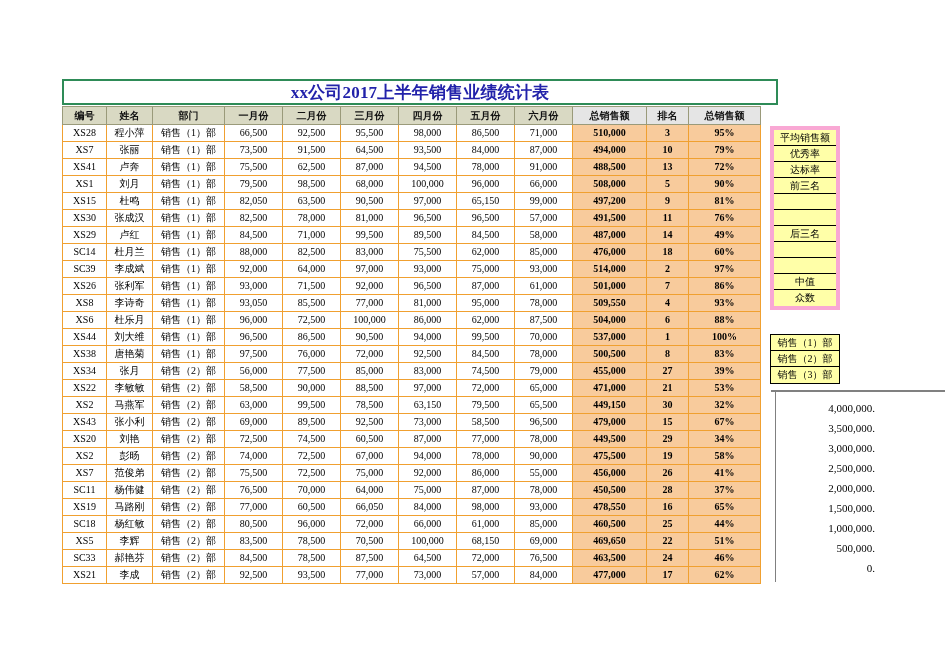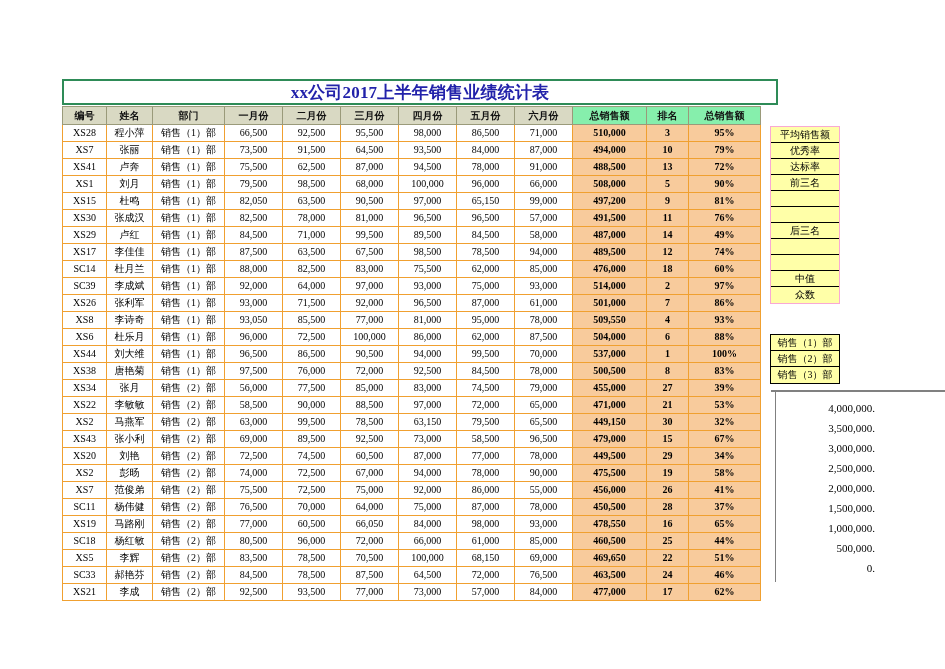--- a/index.html
+++ b/index.html
@@ -60,21 +60,21 @@
     box-sizing: border-box;
   }
   #main-table thead th {
     font-weight: bold;
     font-size: 10px;
     border: 1px solid #9a9a7a;
     height: 17px;
     line-height: 17px;
   }
   .th-plain { background: #d9d9c3; color: #111111; }
-  .th-green { background: #86efac; color: #111111; }
+  .th-green { background: #e5e5e5; color: #111111; }
 
   .c-id      { width: 44px; }
   .c-name    { width: 46px; }
   .c-dept    { width: 72px; margin-left: 16px; }
   .c-month   { width: 58px; }
   .c-total   { width: 74px; }
   .c-rank    { width: 42px; }
   .c-pct     { width: 72px; }
 
   td.cell-total, td.cell-rank, td.cell-pct {
@@ -83,21 +83,21 @@
     font-weight: bold;
   }
   td.cell-total { font-weight: bold; }
 
   
   #stats-panel {
     position: absolute;
     left: 770px;
     top: 126px;
     width: 70px;
-    border: 1px solid #f9a8d4;
+    border: 4px solid #f9a8d4;
     box-sizing: border-box;
   }
   .stat-row {
     height: 16px;
     line-height: 16px;
     background: #ffffa8;
     border-bottom: 1px solid #000000;
     font-family: "Liberation Serif", serif;
     font-size: 10px;
     text-align: center;
@@ -292,34 +292,20 @@
           <td class="c-month">71,000</td>
           <td class="c-month">99,500</td>
           <td class="c-month">89,500</td>
           <td class="c-month">84,500</td>
           <td class="c-month">58,000</td>
           <td class="c-total cell-total">487,000</td>
           <td class="c-rank cell-rank">14</td>
           <td class="c-pct cell-pct">49%</td>
         </tr>
         <tr>
-          <td class="c-id">XS17</td>
-          <td class="c-name">李佳佳</td>
-          <td class="c-dept">销售（1）部</td>
-          <td class="c-month">87,500</td>
-          <td class="c-month">63,500</td>
-          <td class="c-month">67,500</td>
-          <td class="c-month">98,500</td>
-          <td class="c-month">78,500</td>
-          <td class="c-month">94,000</td>
-          <td class="c-total cell-total">489,500</td>
-          <td class="c-rank cell-rank">12</td>
-          <td class="c-pct cell-pct">74%</td>
-        </tr>
-        <tr>
           <td class="c-id">SC14</td>
           <td class="c-name">杜月兰</td>
           <td class="c-dept">销售（1）部</td>
           <td class="c-month">88,000</td>
           <td class="c-month">82,500</td>
           <td class="c-month">83,000</td>
           <td class="c-month">75,500</td>
           <td class="c-month">62,000</td>
           <td class="c-month">85,000</td>
           <td class="c-total cell-total">476,000</td>

